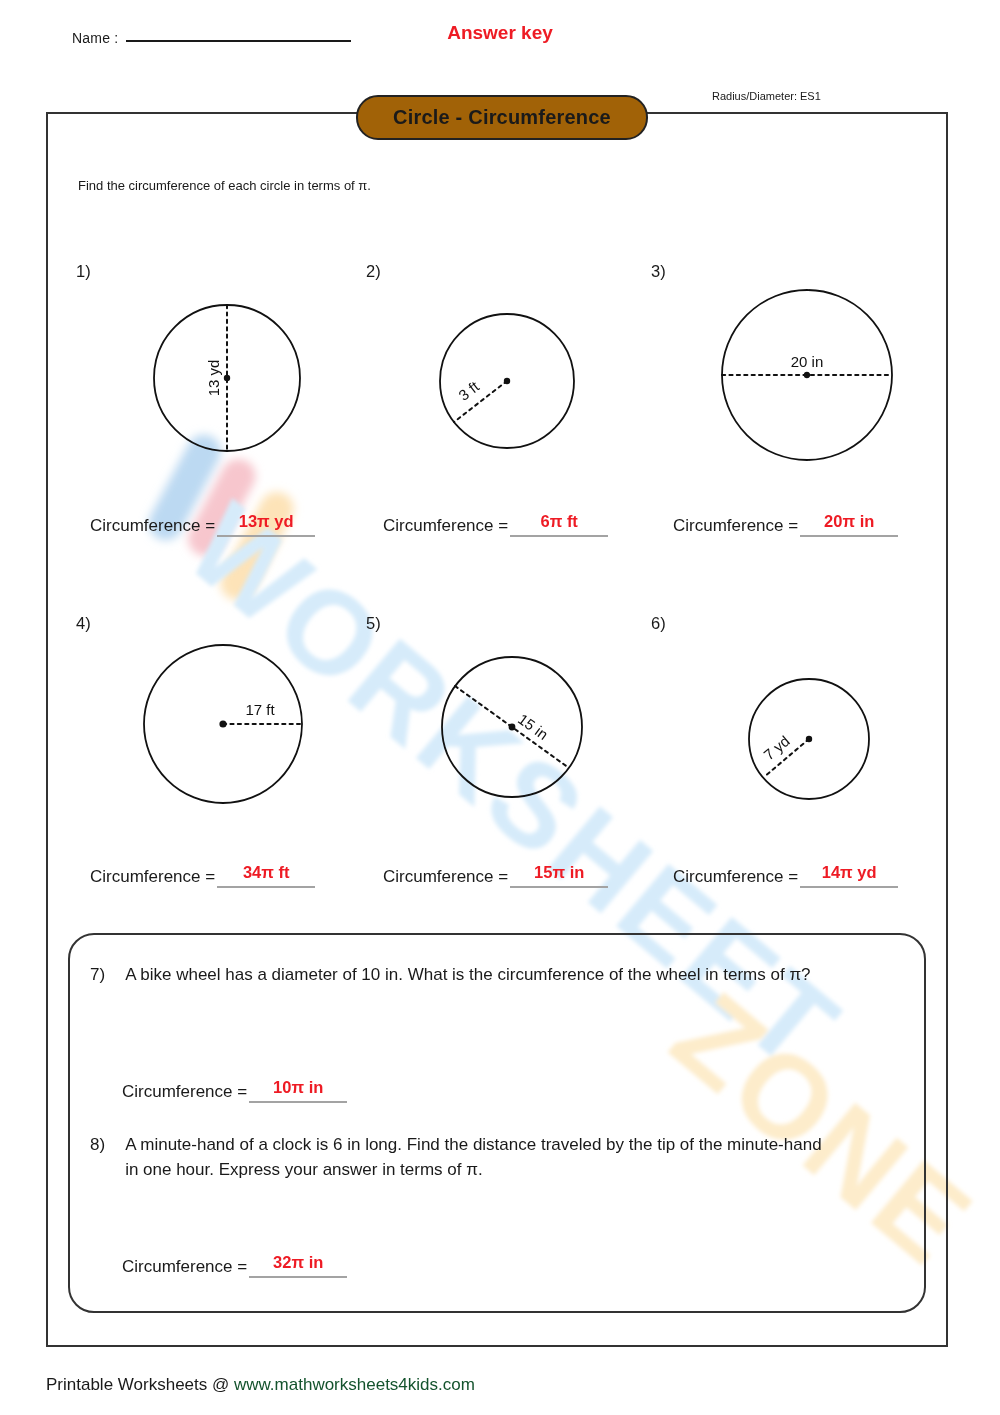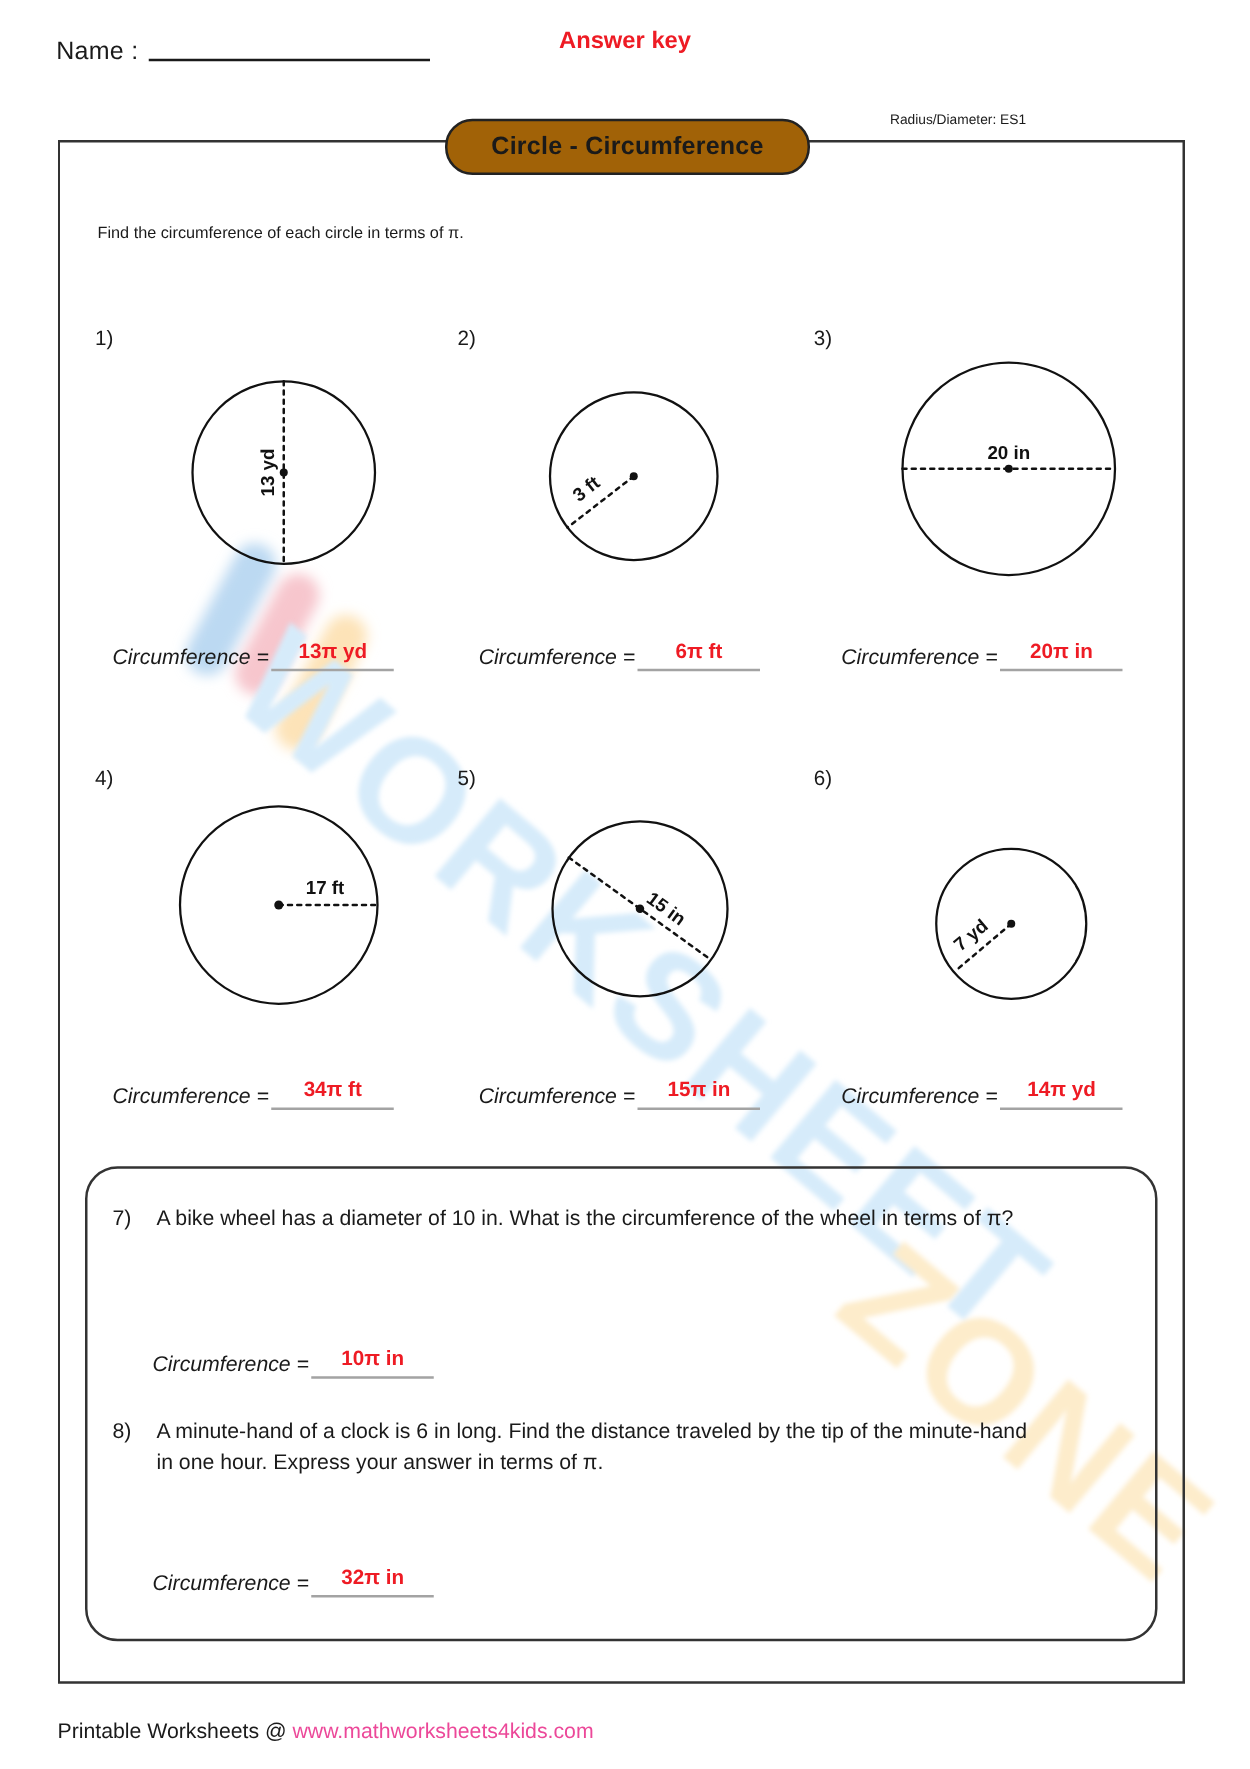--- a/index.html
+++ b/index.html
@@ -17,21 +17,21 @@
     position:absolute; left:0; top:0; width:1000px; height:1415px;
     pointer-events:none; z-index:0;
   }
 
   
   .name-row{
     position:absolute; left:45px; top:30px;
     display:flex; align-items:flex-end; gap:8px;
     z-index:3;
   }
-  .name-label{font-size:20px;letter-spacing:.2px;}
+  .name-label{font-size:14px;letter-spacing:.2px;margin-left:27px;}
   .name-blank{
     width:225px;height:0;border-bottom:2px solid #1a1a1a;margin-bottom:4px;
   }
   .answer-key{
     position:absolute; top:22px; left:0; width:1000px;
     text-align:center;
     font-size:19px; font-weight:bold; color:#ee1b24;
     z-index:3;
   }
 
@@ -58,28 +58,28 @@
   }
 
   .instruction{
     position:absolute; left:78px; top:178px;
     font-size:13px; z-index:3;
   }
 
   
   .prob{position:absolute;z-index:3;}
   .prob-num{position:absolute;font-size:16.5px;}
-  .fig{position:absolute;font-weight:bold;}
+  .fig{position:absolute;}
   .fig svg{display:block;overflow:visible;}
 
   .ansline{
     position:absolute; display:flex; align-items:flex-end;
     font-size:17px; white-space:nowrap;
   }
-  .ansline .lbl{padding-bottom:1px;font-style:italic;}
+  .ansline .lbl{padding-bottom:1px;}
   .ansline .slot{
     position:relative;
     border-bottom:2px solid #a3a3a3;
     min-width:98px; height:23px;
     display:flex;align-items:center;justify-content:center;
     margin-left:2px;
   }
   .ansline .slot span{
     color:#ee1b24;font-weight:bold;font-size:16.5px;
     position:relative;top:-2px;
@@ -94,21 +94,21 @@
   }
   .wq{position:absolute;display:flex;gap:20px;font-size:17px;line-height:1.45;}
   .wq .n{flex:0 0 auto;}
   .wq .t{flex:1 1 auto;}
 
   
   .footer{
     position:absolute; left:46px; top:1375px;
     font-size:17px; z-index:3;
   }
-  .footer a, .footer .url{color:#ec4899;text-decoration:none;margin-top:20px;}
+  .footer a, .footer .url{color:#14532d;text-decoration:none;margin-top:20px;}
 </style>
 </head>
 <body>
 
 <svg id="watermark" viewBox="0 0 1000 1415">
   <defs>
     <filter id="blur1">
         <feGaussianBlur stdDeviation="5"></feGaussianBlur>
       </filter>
     <filter id="blur2">

